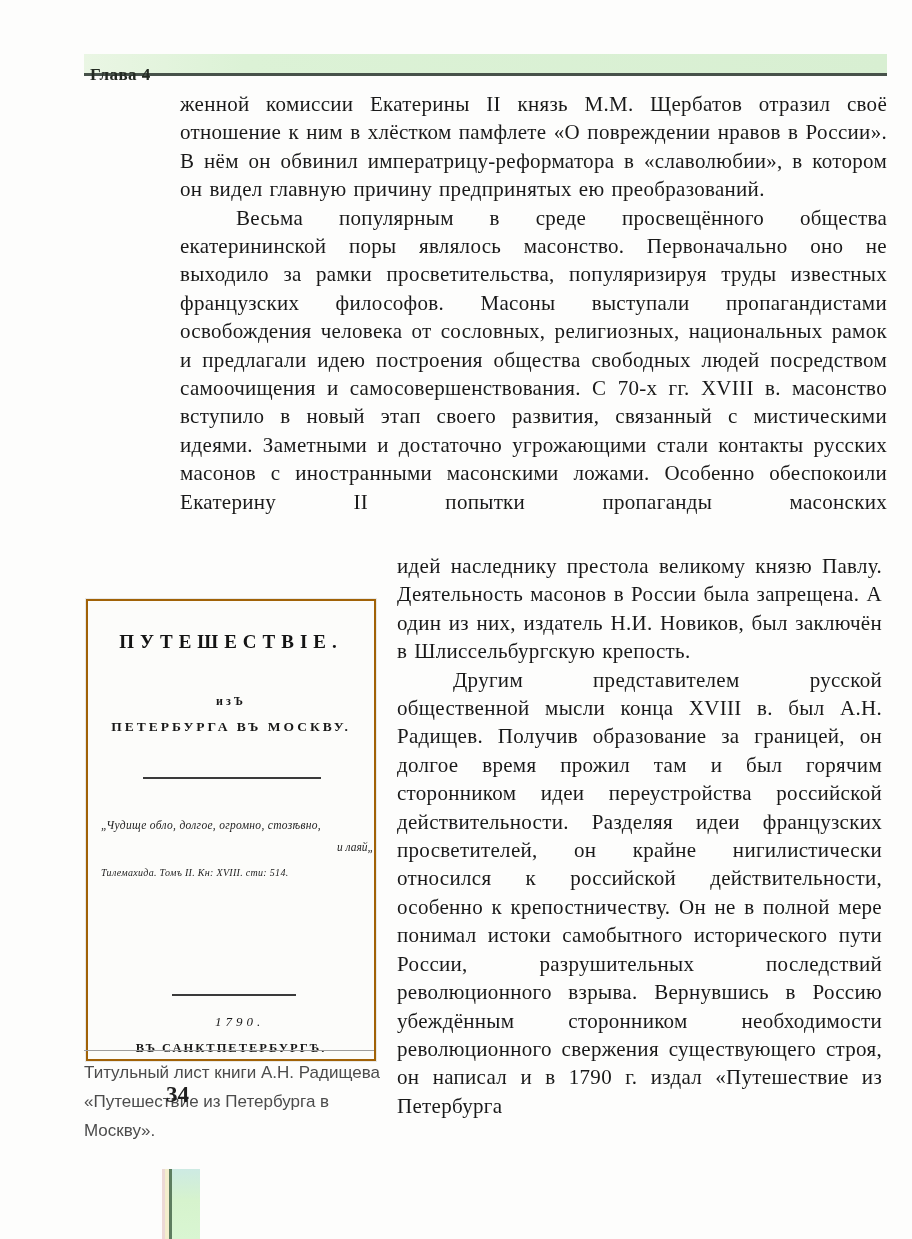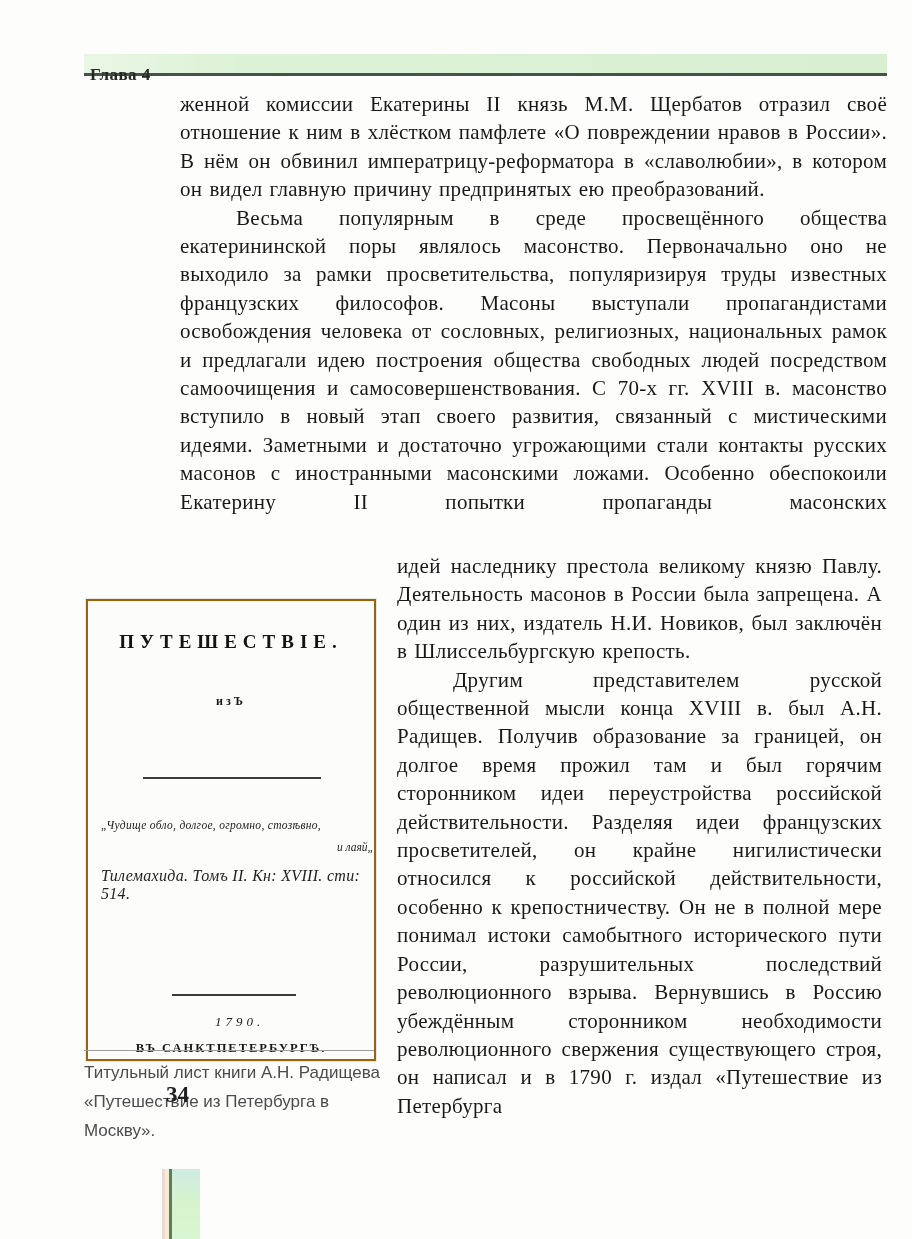--- a/index.html
+++ b/index.html
@@ -32,21 +32,21 @@
     position:absolute;left:86px;top:581px;width:286px;height:458px;
     border:2px solid #a16207;background:#fcfcfa;box-shadow:0 0 0 1px #e8e8e6;margin-top:18px;
   }
   .figure>div{position:absolute;left:0;right:0;}
   .fig-title{top:30px;text-align:center;font-size:19px;font-weight:bold;letter-spacing:6px;color:#141414;}
   .fig-iz{top:93px;text-align:center;font-size:12px;font-weight:bold;letter-spacing:3px;}
   .fig-sub{top:118px;text-align:center;font-size:13.5px;font-weight:bold;letter-spacing:3px;}
   .fig-rule1{top:176px;left:55px !important;right:auto;width:178px;height:2px;background:#3a3a3a;}
   .fig-quote1{top:218px;left:13px !important;right:10px;font-size:11.5px;font-style:italic;letter-spacing:.3px;text-align:left;color:#222;}
   .fig-quote2{top:240px;right:62px;text-align:right;font-size:11.5px;font-style:italic;color:#222;}
-  .fig-source{top:266px;left:13px !important;font-size:16px;font-style:italic;letter-spacing:.3px;text-align:left;color:#222;}
+  .fig-source{top:266px;left:13px !important;font-size:10px;font-style:italic;letter-spacing:.3px;text-align:left;color:#222;}
   .fig-rule2{top:393px;left:84px !important;right:auto;width:124px;height:2px;background:#3a3a3a;}
   .fig-year{top:413px;text-align:center;font-size:13px;letter-spacing:4px;font-style:italic;padding-left:17px;}
   .fig-city{top:440px;text-align:center;font-size:12.5px;font-weight:bold;letter-spacing:2px;}
   
   .caption-rule{position:absolute;left:84px;top:1050px;width:290px;height:1px;background:#9d9d9d;}
   .caption{
     position:absolute;left:84px;top:1058px;width:304px;
     font-family:"Liberation Sans","DejaVu Sans",sans-serif;
     font-size:17px;line-height:29px;color:#4c4c4c;
   }
@@ -67,20 +67,21 @@
   <div class="chapter-label">Глава 4</div>
 
   <div class="text-main">
     <p>женной комиссии Екатерины II князь М.М. Щербатов отразил своё отношение к ним в хлёстком памфлете «О повреждении нравов в России». В нём он обвинил императрицу-реформатора в «славолюбии», в котором он видел главную причину предпринятых ею преобразований.</p>
     <p class="indent cont">Весьма популярным в среде просвещённого общества екатерининской поры являлось масонство. Первоначально оно не выходило за рамки просветительства, популяризируя труды известных французских философов. Масоны выступали пропагандистами освобождения человека от сословных, религиозных, национальных рамок и предлагали идею построения общества свободных людей посредством самоочищения и самосовершенствования. С 70-х гг. XVIII в. масонство вступило в новый этап своего развития, связанный с мистическими идеями. Заметными и достаточно угрожающими стали контакты русских масонов с иностранными масонскими ложами. Особенно обеспокоили Екатерину II попытки пропаганды масонских</p>
   </div>
 
   <div class="figure">
     <div class="fig-title">ПУТЕШЕСТВІЕ.</div>
     <div class="fig-iz">изЪ</div>
+    <div class="fig-sub">ПЕТЕРБУРГА ВЪ МОСКВУ.</div>
     <div class="fig-rule1"></div>
     <div class="fig-quote1">„Чудище обло, долгое, огромно, стозѣвно,</div>
     <div class="fig-quote2">и лаяй„</div>
     <div class="fig-source">Тилемахида. Томъ II. Кн: XVIII. сти: 514.</div>
     <div class="fig-rule2"></div>
     <div class="fig-year">1790.</div>
     <div class="fig-city">ВЪ САНКТПЕТЕРБУРГѢ.</div>
   </div>
 
   <div class="text-col">

